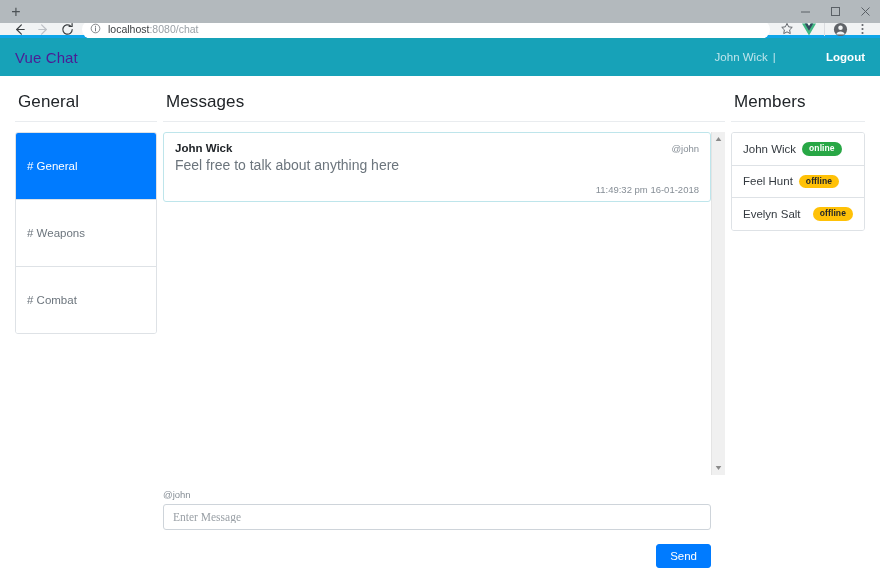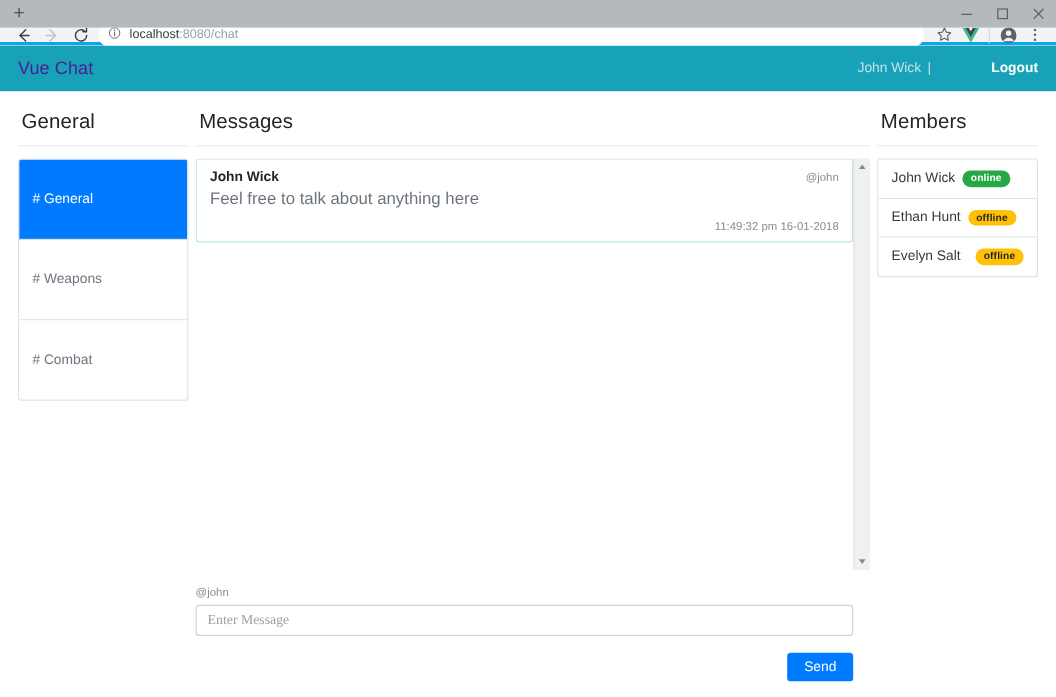--- a/index.html
+++ b/index.html
@@ -319,21 +319,21 @@
 
       <div class="col col-members">
         <h3 class="section">Members</h3>
         <hr class="rule">
         <div class="list-group">
           <div class="member-item">
             <span>John Wick</span>
             <span class="badge badge-online">online</span>
           </div>
           <div class="member-item">
-            <span>Ethan Hunt</span>
+            <span>Feel Hunt</span>
             <span class="badge badge-offline">offline</span>
           </div>
           <div class="member-item">
             <span>Evelyn Salt</span>
             <span class="badge badge-offline">offline</span>
           </div>
         </div>
       </div>
 
     </div>

